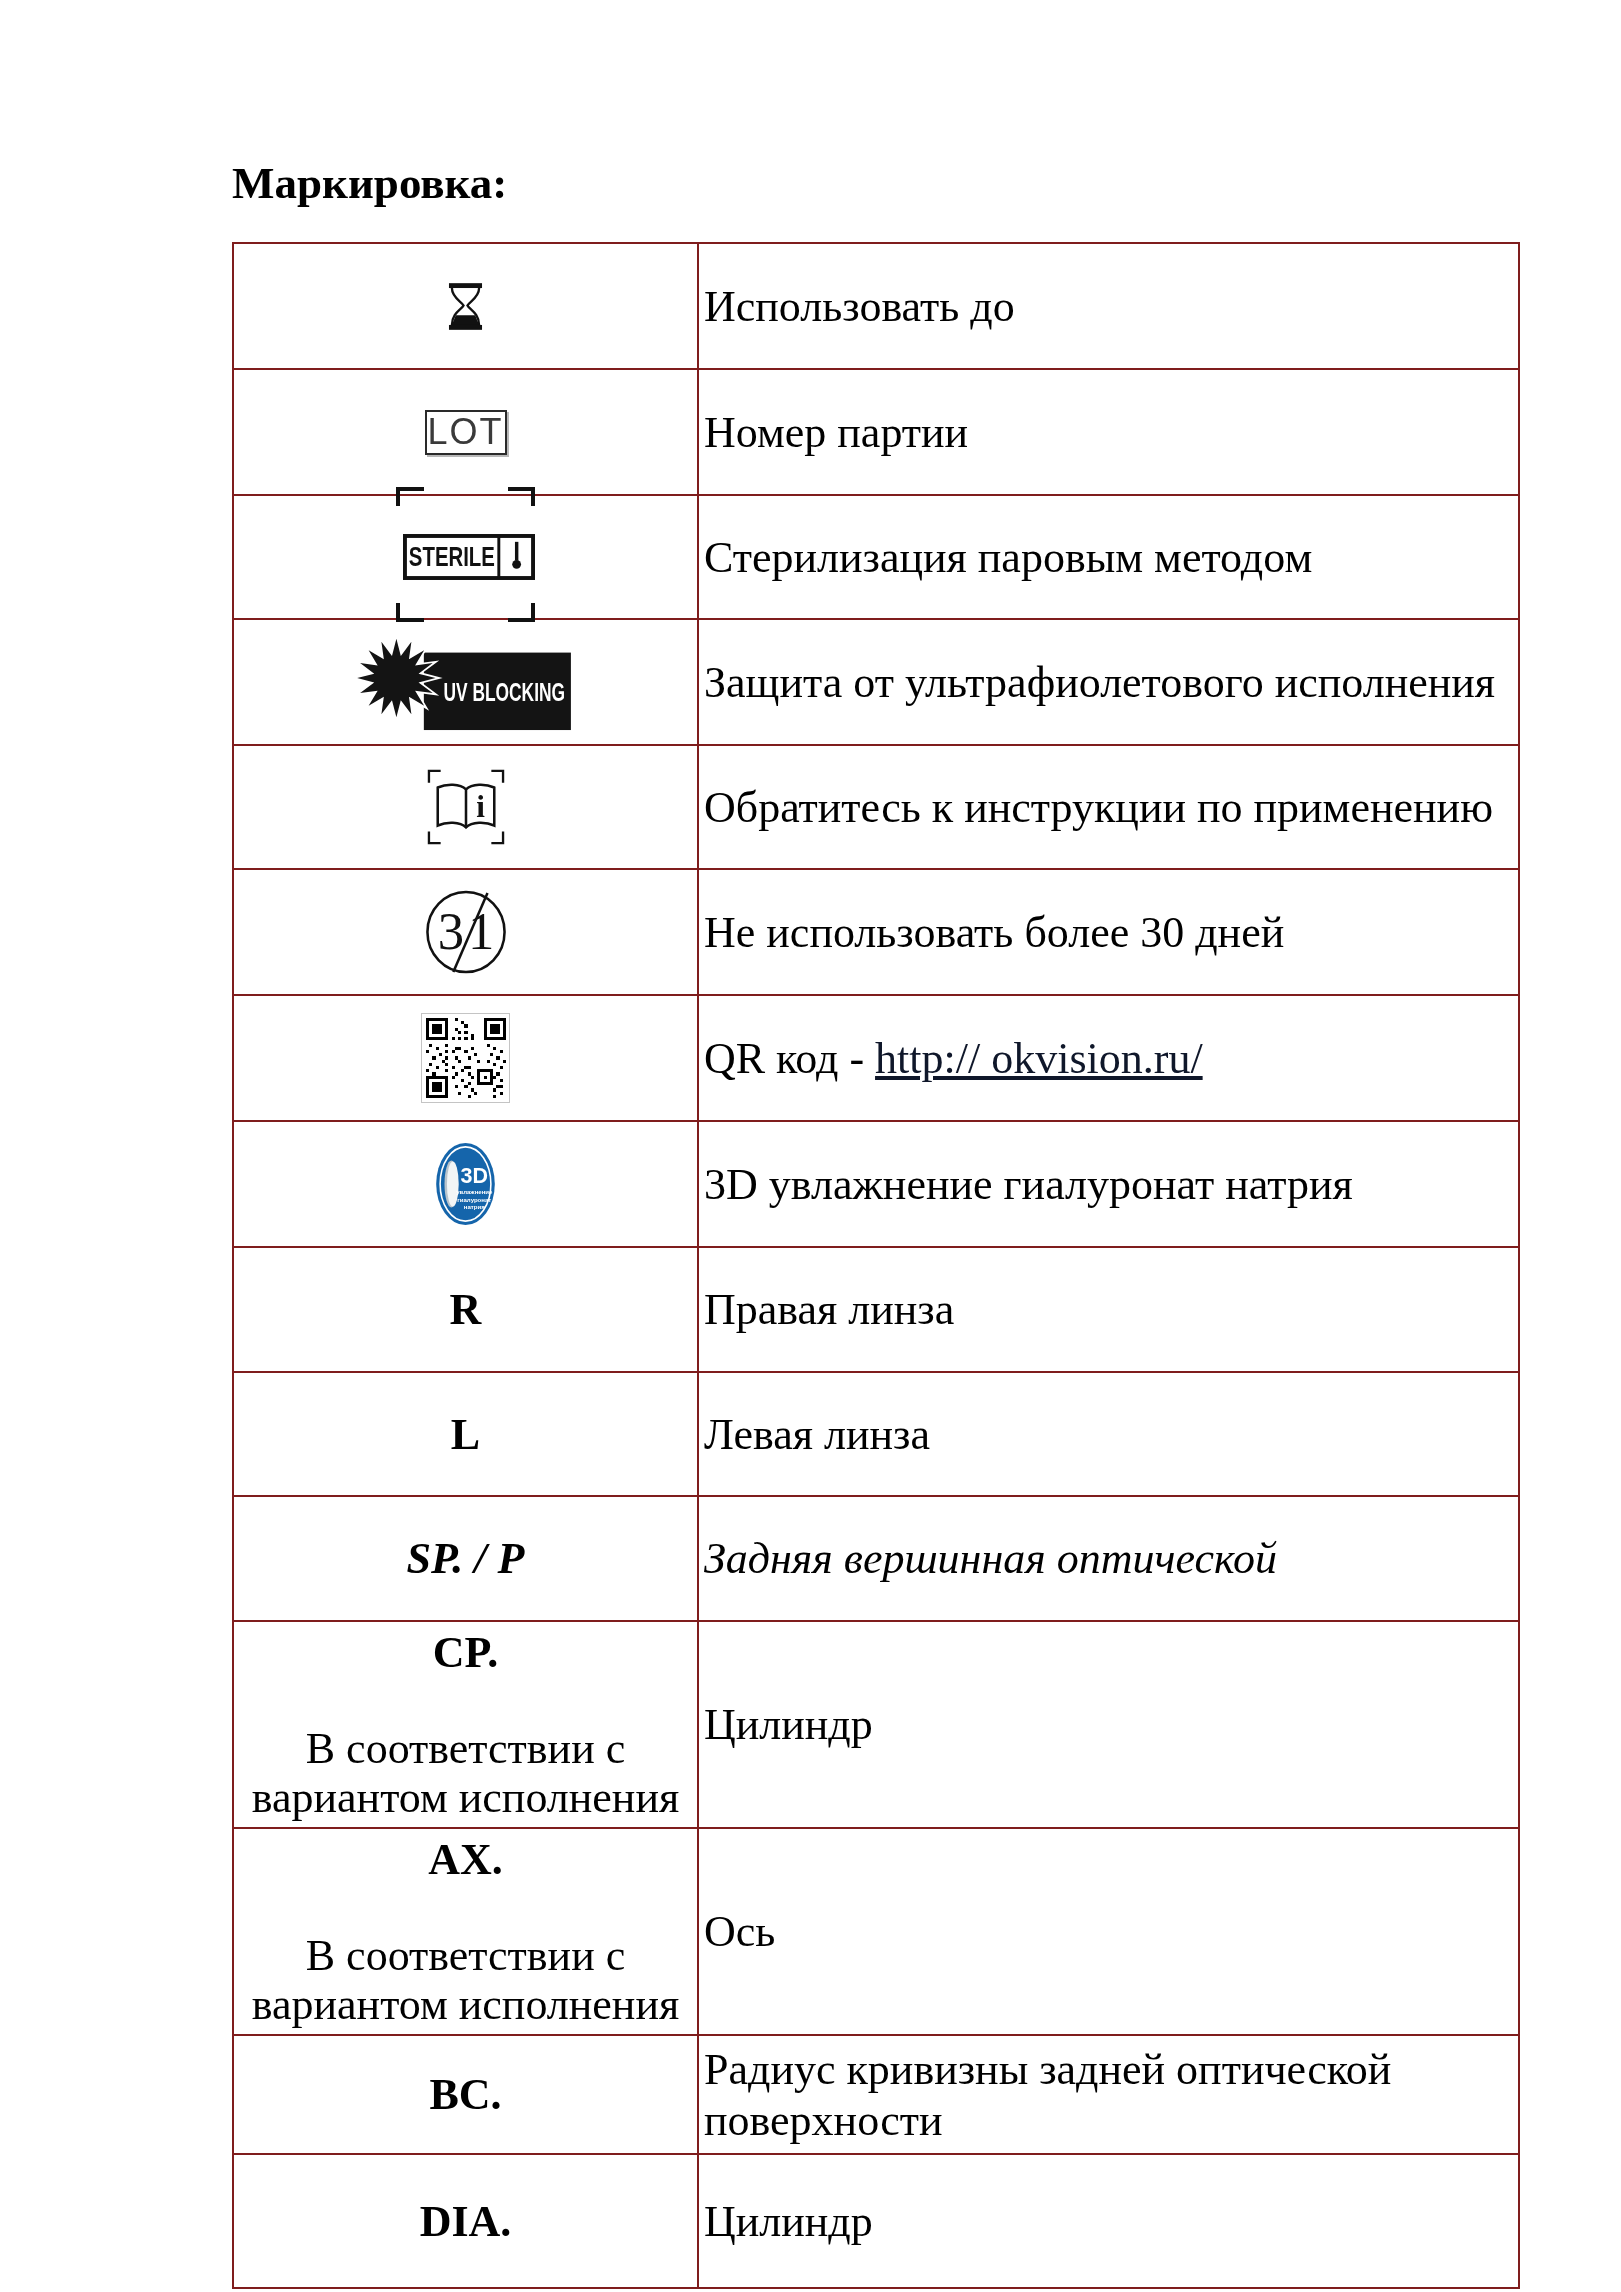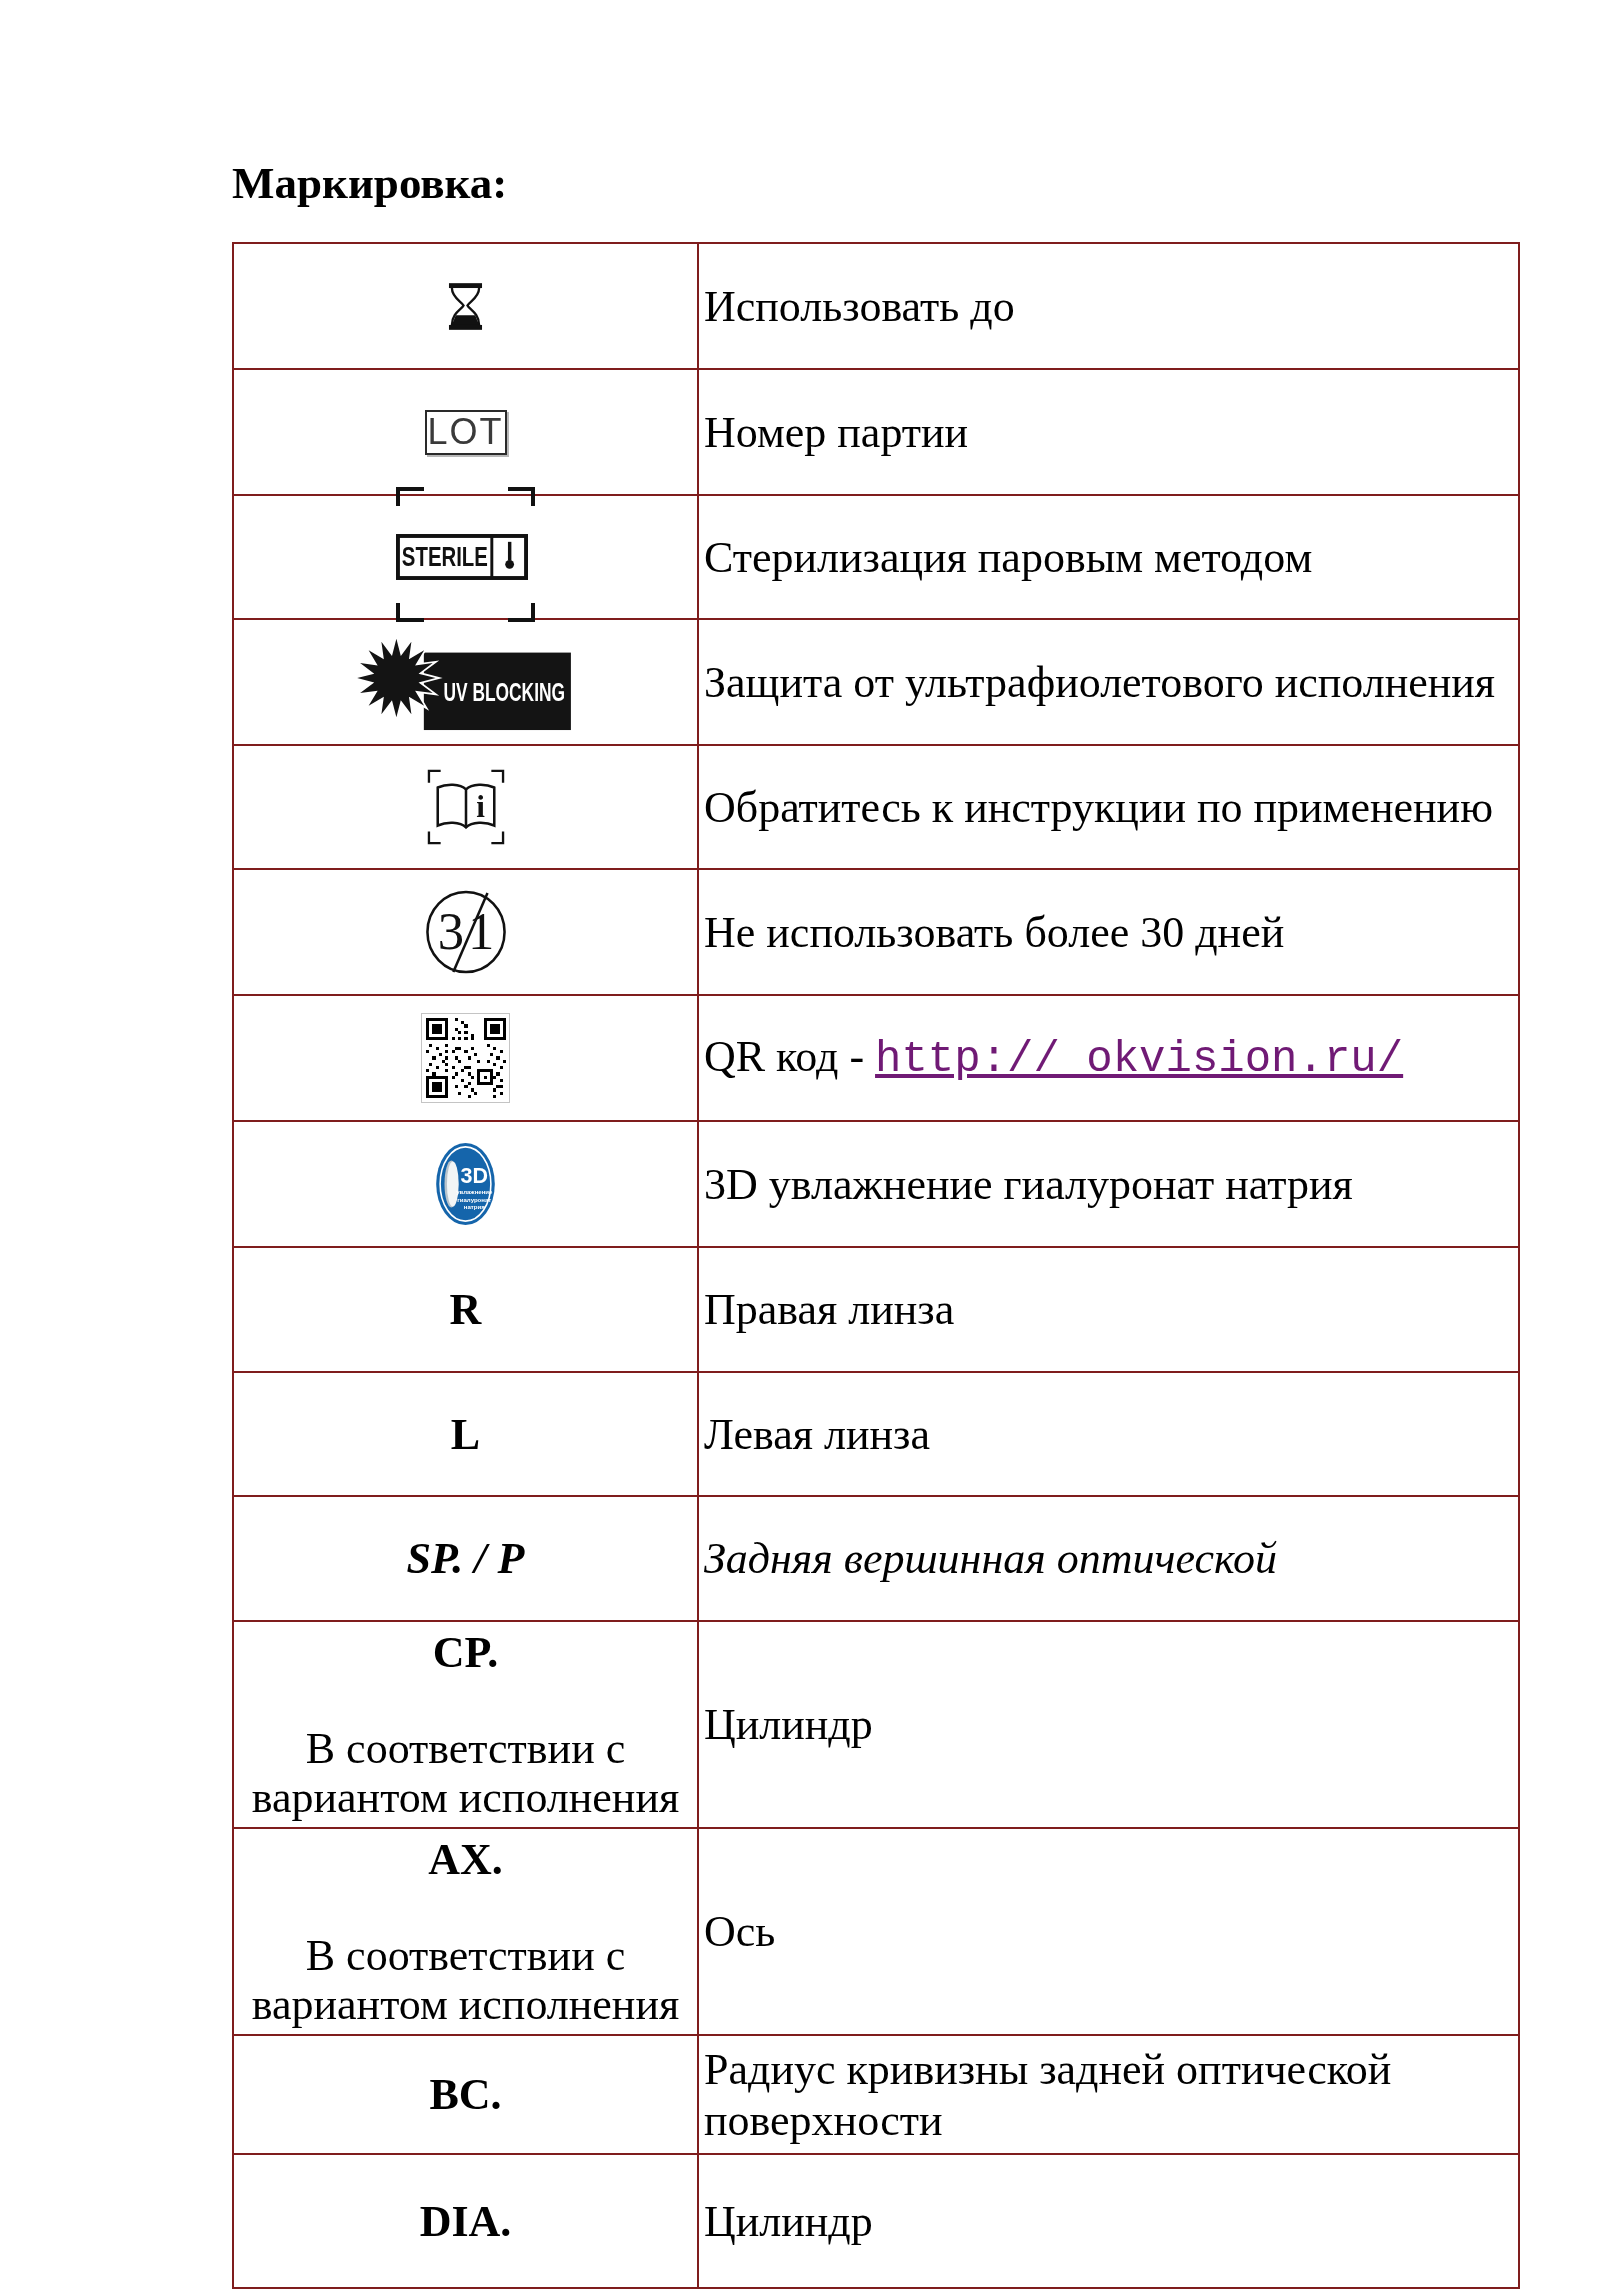--- a/index.html
+++ b/index.html
@@ -11,28 +11,28 @@
   td.sym{width:453px;text-align:center;}
   td.desc{width:809px;padding:3.9px 11.8px 3.9px 15.7px;font-size:44px;line-height:51px;}
   tr.r1 td{height:114px;} tr.r2 td{height:114px;} tr.r3 td{height:112px;}
   tr.r4 td{height:114px;} tr.r5 td{height:112px;} tr.r6 td{height:114px;}
   tr.r7 td{height:114px;} tr.r8 td{height:114px;} tr.r9 td{height:113px;}
   tr.r10 td{height:112px;} tr.r11 td{height:113px;font-style:italic;} tr.r12 td{height:140px;}
   tr.r13 td{height:139px;border-radius:31px;} tr.r14 td{height:107px;} tr.r15 td{height:122px;}
   .sym-label{font-size:44px;font-weight:bold;}
   .sym-note{font-size:44px;font-weight:normal;line-height:49px;margin-top:46px;}
   .qr-desc{font-size:39px;}
-  a.qr-link{color:#701a75;text-decoration:underline;cursor:pointer;font-family:Liberation Mono, monospace;}
+  a.qr-link{color:#0f172a;text-decoration:underline;cursor:pointer;}
   
   .lot-box{display:inline-flex;align-items:center;justify-content:center;width:78px;height:41px;
            border:2px solid #2a2a2a;box-shadow:2px 2px 0 rgba(0,0,0,.28);
            font-family:"Liberation Sans", sans-serif;font-size:36px;color:#3a3a3a;letter-spacing:2px;}
   
   .sterile-wrap{position:relative;width:139px;height:108px;margin:0 auto;
-                display:flex;align-items:center;justify-content:flex-start;}
+                display:flex;align-items:center;justify-content:flex-end;}
   .sb{position:absolute;width:23.5px;height:14.7px;border:0 solid #111;z-index:2;}
   .sb-tl{top:-15.7px;left:0;border-top-width:4.9px;border-left-width:4.9px;}
   .sb-tr{top:-15.7px;right:0;border-top-width:4.9px;border-right-width:4.9px;}
   .sb-bl{bottom:-10.8px;left:0;border-bottom-width:4.9px;border-left-width:4.9px;}
   .sb-br{bottom:-10.8px;right:0;border-bottom-width:4.9px;border-right-width:4.9px;}
   .qr-frame{display:inline-block;background:#fff;border:1px solid #c4c4c4;padding:3.9px;line-height:0;}
   svg{display:inline-block;vertical-align:middle;}
   .svg-text-sans{font-family:"Liberation Sans", sans-serif;font-weight:bold;}
   .svg-text-serif{font-family:"Liberation Serif", serif;}
 </style>

